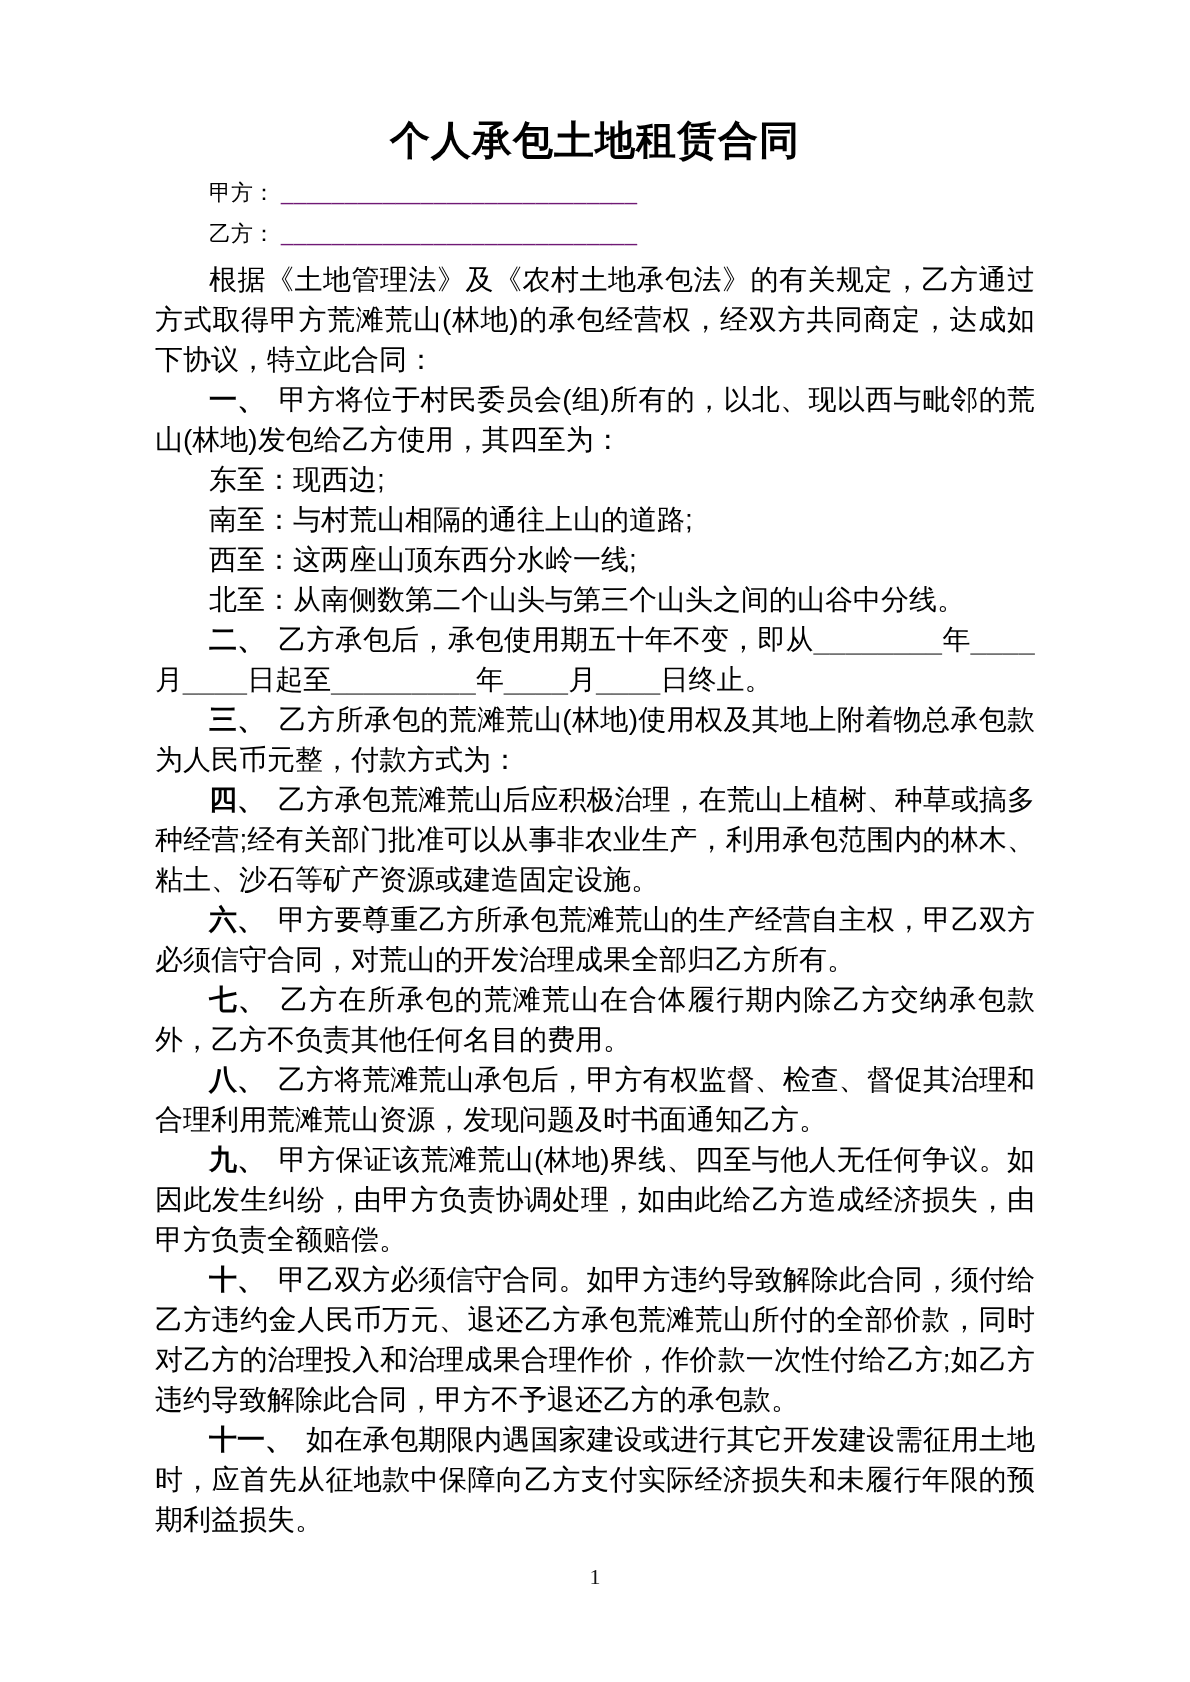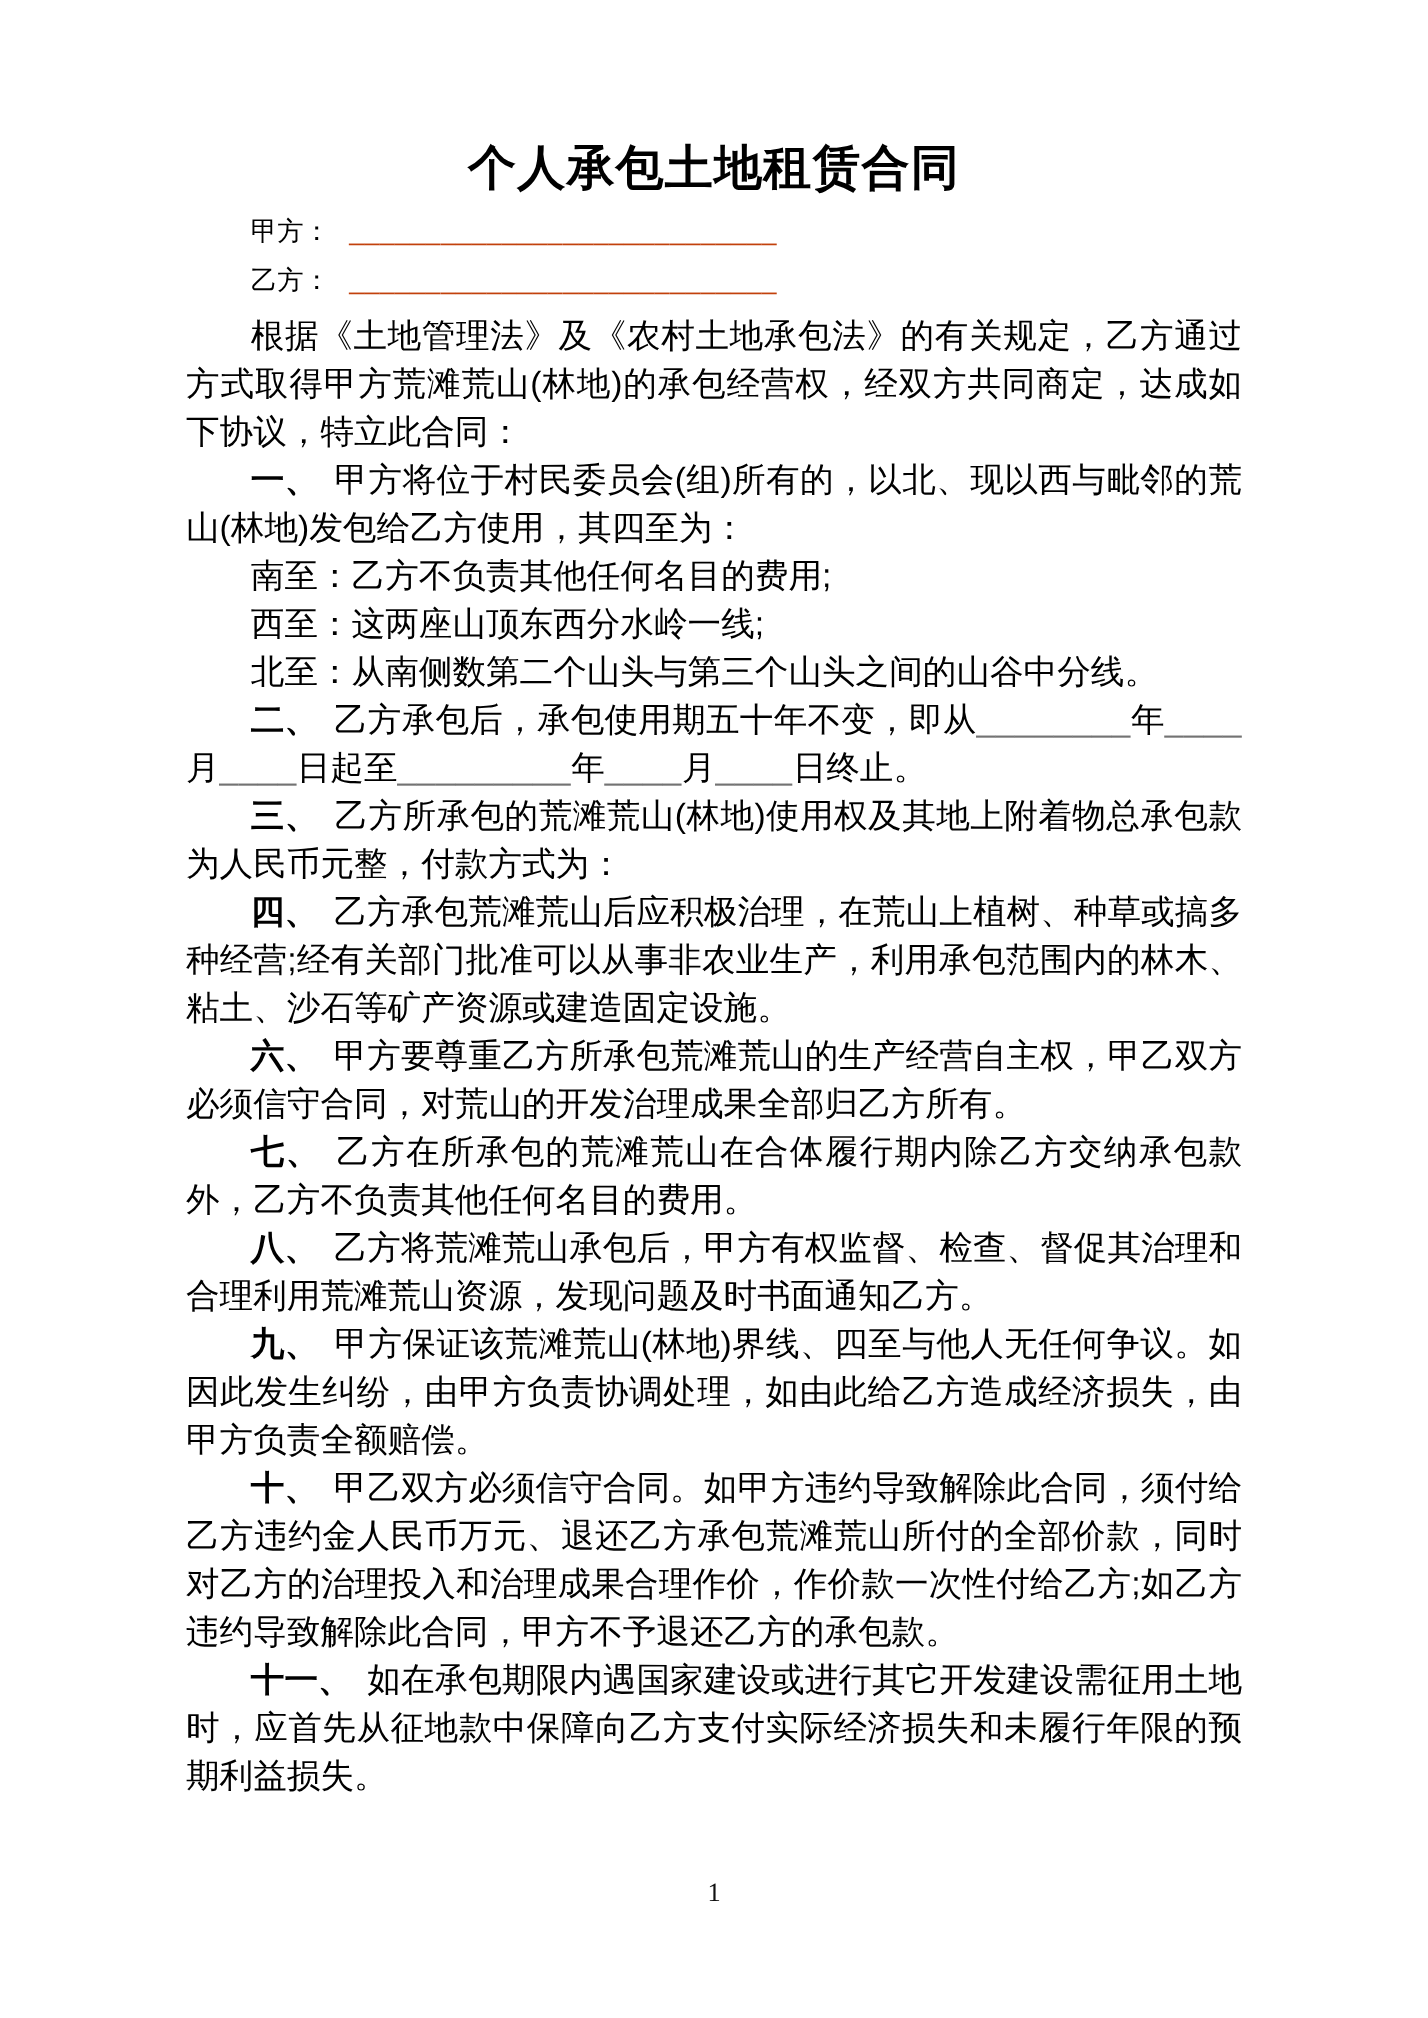--- a/index.html
+++ b/index.html
@@ -22,23 +22,23 @@
   }
   .parties { margin: 6px 155px 0 155px; }
   .party-row {
     font-size: 22px;
     line-height: 41px;
     padding-left: 54px;
     white-space: nowrap;
   }
   .party-label { display: inline-block; text-align: center; }
   .party-blank {
-    color: #c2410c;
+    color: #701a75;
     letter-spacing: 0.5px;
-    margin-left: 16px;
+    margin-left: 6px;
   }
   .doc-body { margin: 6px 155px 0 155px; }
   .para {
     margin: 0;
     font-size: 28px;
     line-height: 40px;
     text-align: justify;
     text-indent: 54px;
   }
   .num { font-weight: bold; }
@@ -66,21 +66,22 @@
     <div class="party-row"><span class="party-label">甲方：</span><span class="party-blank">____________________________</span></div>
     <div class="party-row"><span class="party-label">乙方：</span><span class="party-blank">____________________________</span></div>
   </div>
 
   <div class="doc-body">
 
     <p class="para"><span class="num"></span><span>根据《土地管理法》及《农村土地承包法》的有关规定，乙方通过方式取得甲方荒滩荒山(林地)的承包经营权，经双方共同商定，达成如下协议，特立此合同：</span></p>
 
     <p class="para"><span class="num">一、</span><span>甲方将位于村民委员会(组)所有的，以北、现以西与毗邻的荒山(林地)发包给乙方使用，其四至为：</span></p>
 
-    <p class="para"><span class="num"></span><span>南至：乙方不负责其他任何名目的费用;</span></p>
+    <p class="para"><span class="num"></span><span>东至：现西边;</span></p>
+    <p class="para"><span class="num"></span><span>南至：与村荒山相隔的通往上山的道路;</span></p>
     <p class="para"><span class="num"></span><span>西至：这两座山顶东西分水岭一线;</span></p>
     <p class="para"><span class="num"></span><span>北至：从南侧数第二个山头与第三个山头之间的山谷中分线。</span></p>
 
     <p class="para"><span class="num">二、</span><span>乙方承包后，承包使用期五十年不变，即从</span><span class="blank">________</span><span>年</span><span class="blank">____</span><span>月</span><span class="blank">____</span><span>日起至</span><span class="blank">_________</span><span>年</span><span class="blank">____</span><span>月</span><span class="blank">____</span><span>日终止。</span></p>
 
     <p class="para"><span class="num">三、</span><span>乙方所承包的荒滩荒山(林地)使用权及其地上附着物总承包款为人民币元整，付款方式为：</span></p>
 
     <p class="para"><span class="num">四、</span><span>乙方承包荒滩荒山后应积极治理，在荒山上植树、种草或搞多种经营;经有关部门批准可以从事非农业生产，利用承包范围内的林木、粘土、沙石等矿产资源或建造固定设施。</span></p>
 
 

